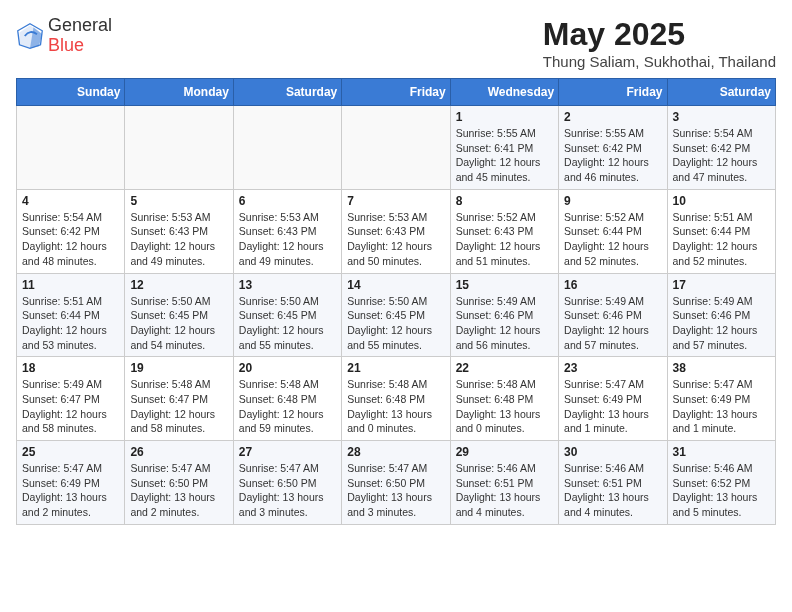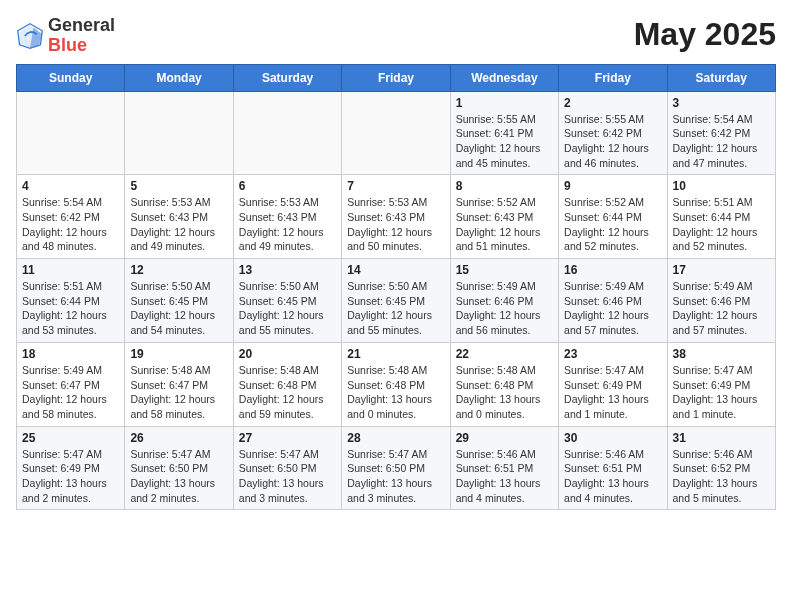--- a/index.html
+++ b/index.html
@@ -16,21 +16,21 @@
       align-items: flex-start;
       margin-bottom: 8px;
     }
     .logo {
       display: flex;
       align-items: center;
       gap: 4px;
     }
     .logo-text {
       font-size: 18px;
-      font-weight: bold;
+      font-weight: normal;
       line-height: 1.1;
     }
     .logo-general { color: #333; }
     .logo-blue { color: #ef4444; }
     .logo-icon {
       width: 28px;
       height: 28px;
     }
     .title-block {
       text-align: left;
@@ -47,21 +47,21 @@
     .calendar {
       width: 100%;
       border-collapse: collapse;
       font-size: 11px;
     }
     .calendar thead tr th {
       background: #3a7bd5;
       color: #fff;
       font-weight: bold;
       padding: 6px 4px;
-      text-align: center;
+      text-align: right;
       border: 1px solid #2a5fa8;
       font-size: 12px;
     }
     .calendar tbody tr td {
       vertical-align: top;
       border: 1px solid #ccc;
       padding: 4px 5px;
       width: calc(100% / 7);
       min-height: 80px;
       background: #fff;
@@ -99,20 +99,21 @@
       <polygon points="16,2 30,10 28,26 16,30 4,26 2,10" fill="none" stroke="#3a7bd5" stroke-width="1.5"></polygon>
       <path d="M10,16 Q16,8 24,14" stroke="#3a7bd5" stroke-width="2" fill="none"></path>
     </svg>
     <div class="logo-text">
       <div><span class="logo-general">General</span></div>
       <div><span class="logo-blue">Blue</span></div>
     </div>
   </div>
   <div class="title-block">
     <div class="month-title">May 2025</div>
+    <div class="location-title">Thung Saliam, Sukhothai, Thailand</div>
   </div>
 </div>
 
 <table class="calendar">
   <thead>
     <tr>
     <th>Sunday</th>
         <th>Monday</th>
         <th>Saturday</th>
         <th>Friday</th>

